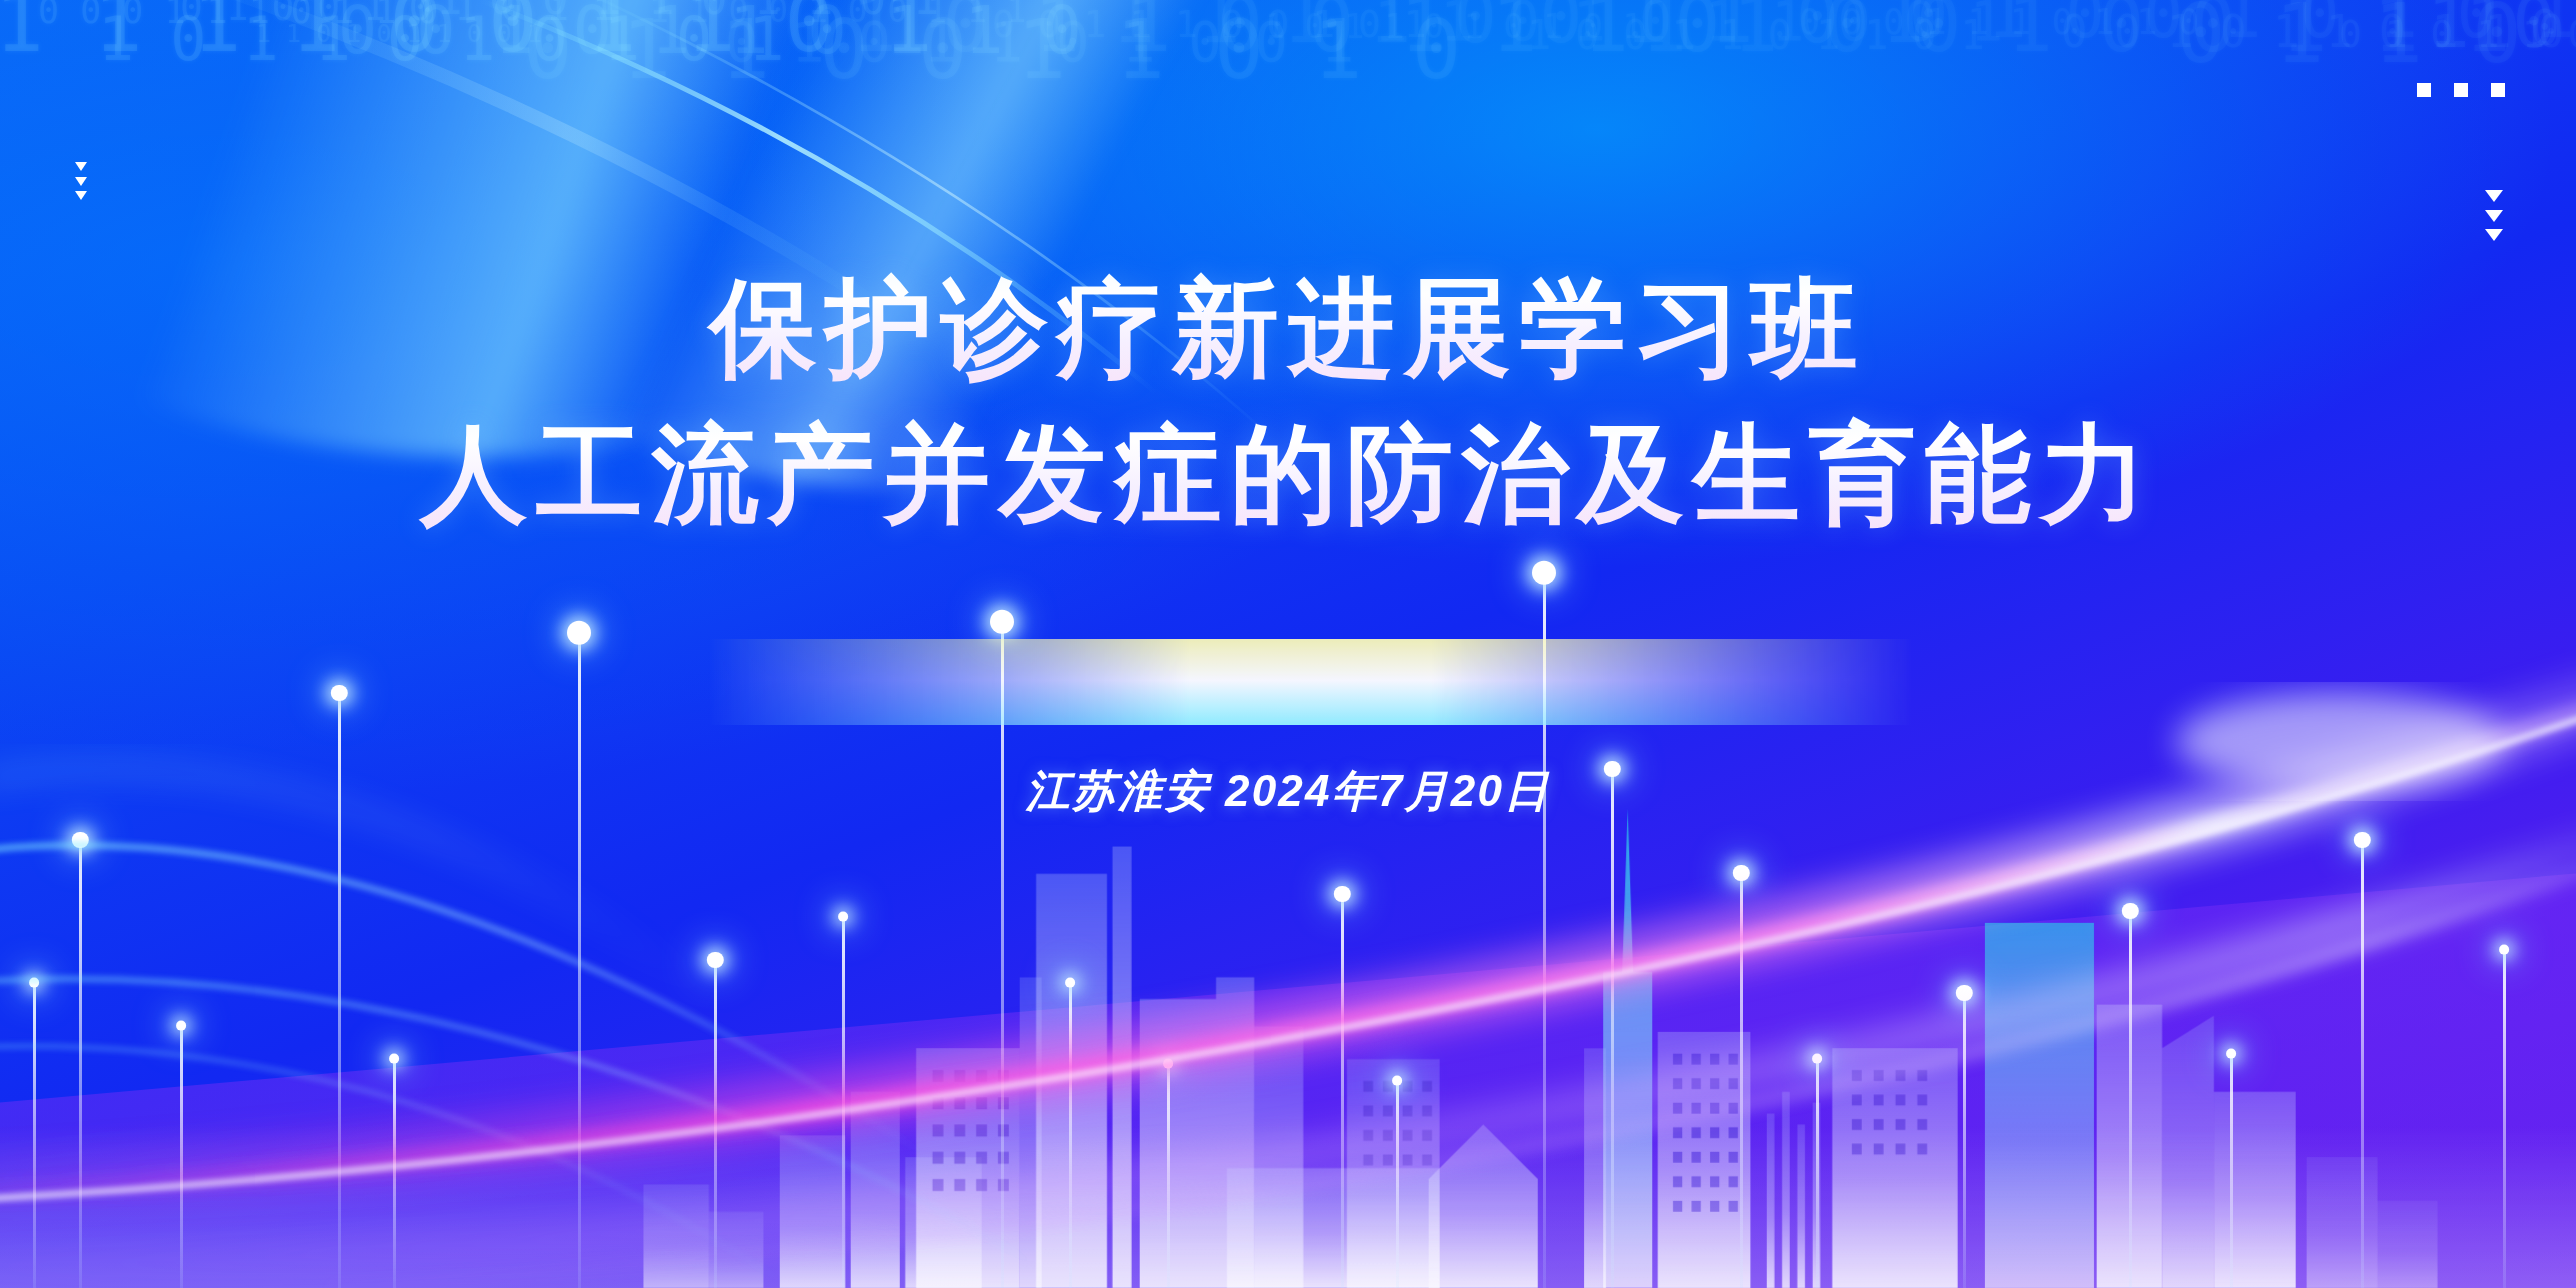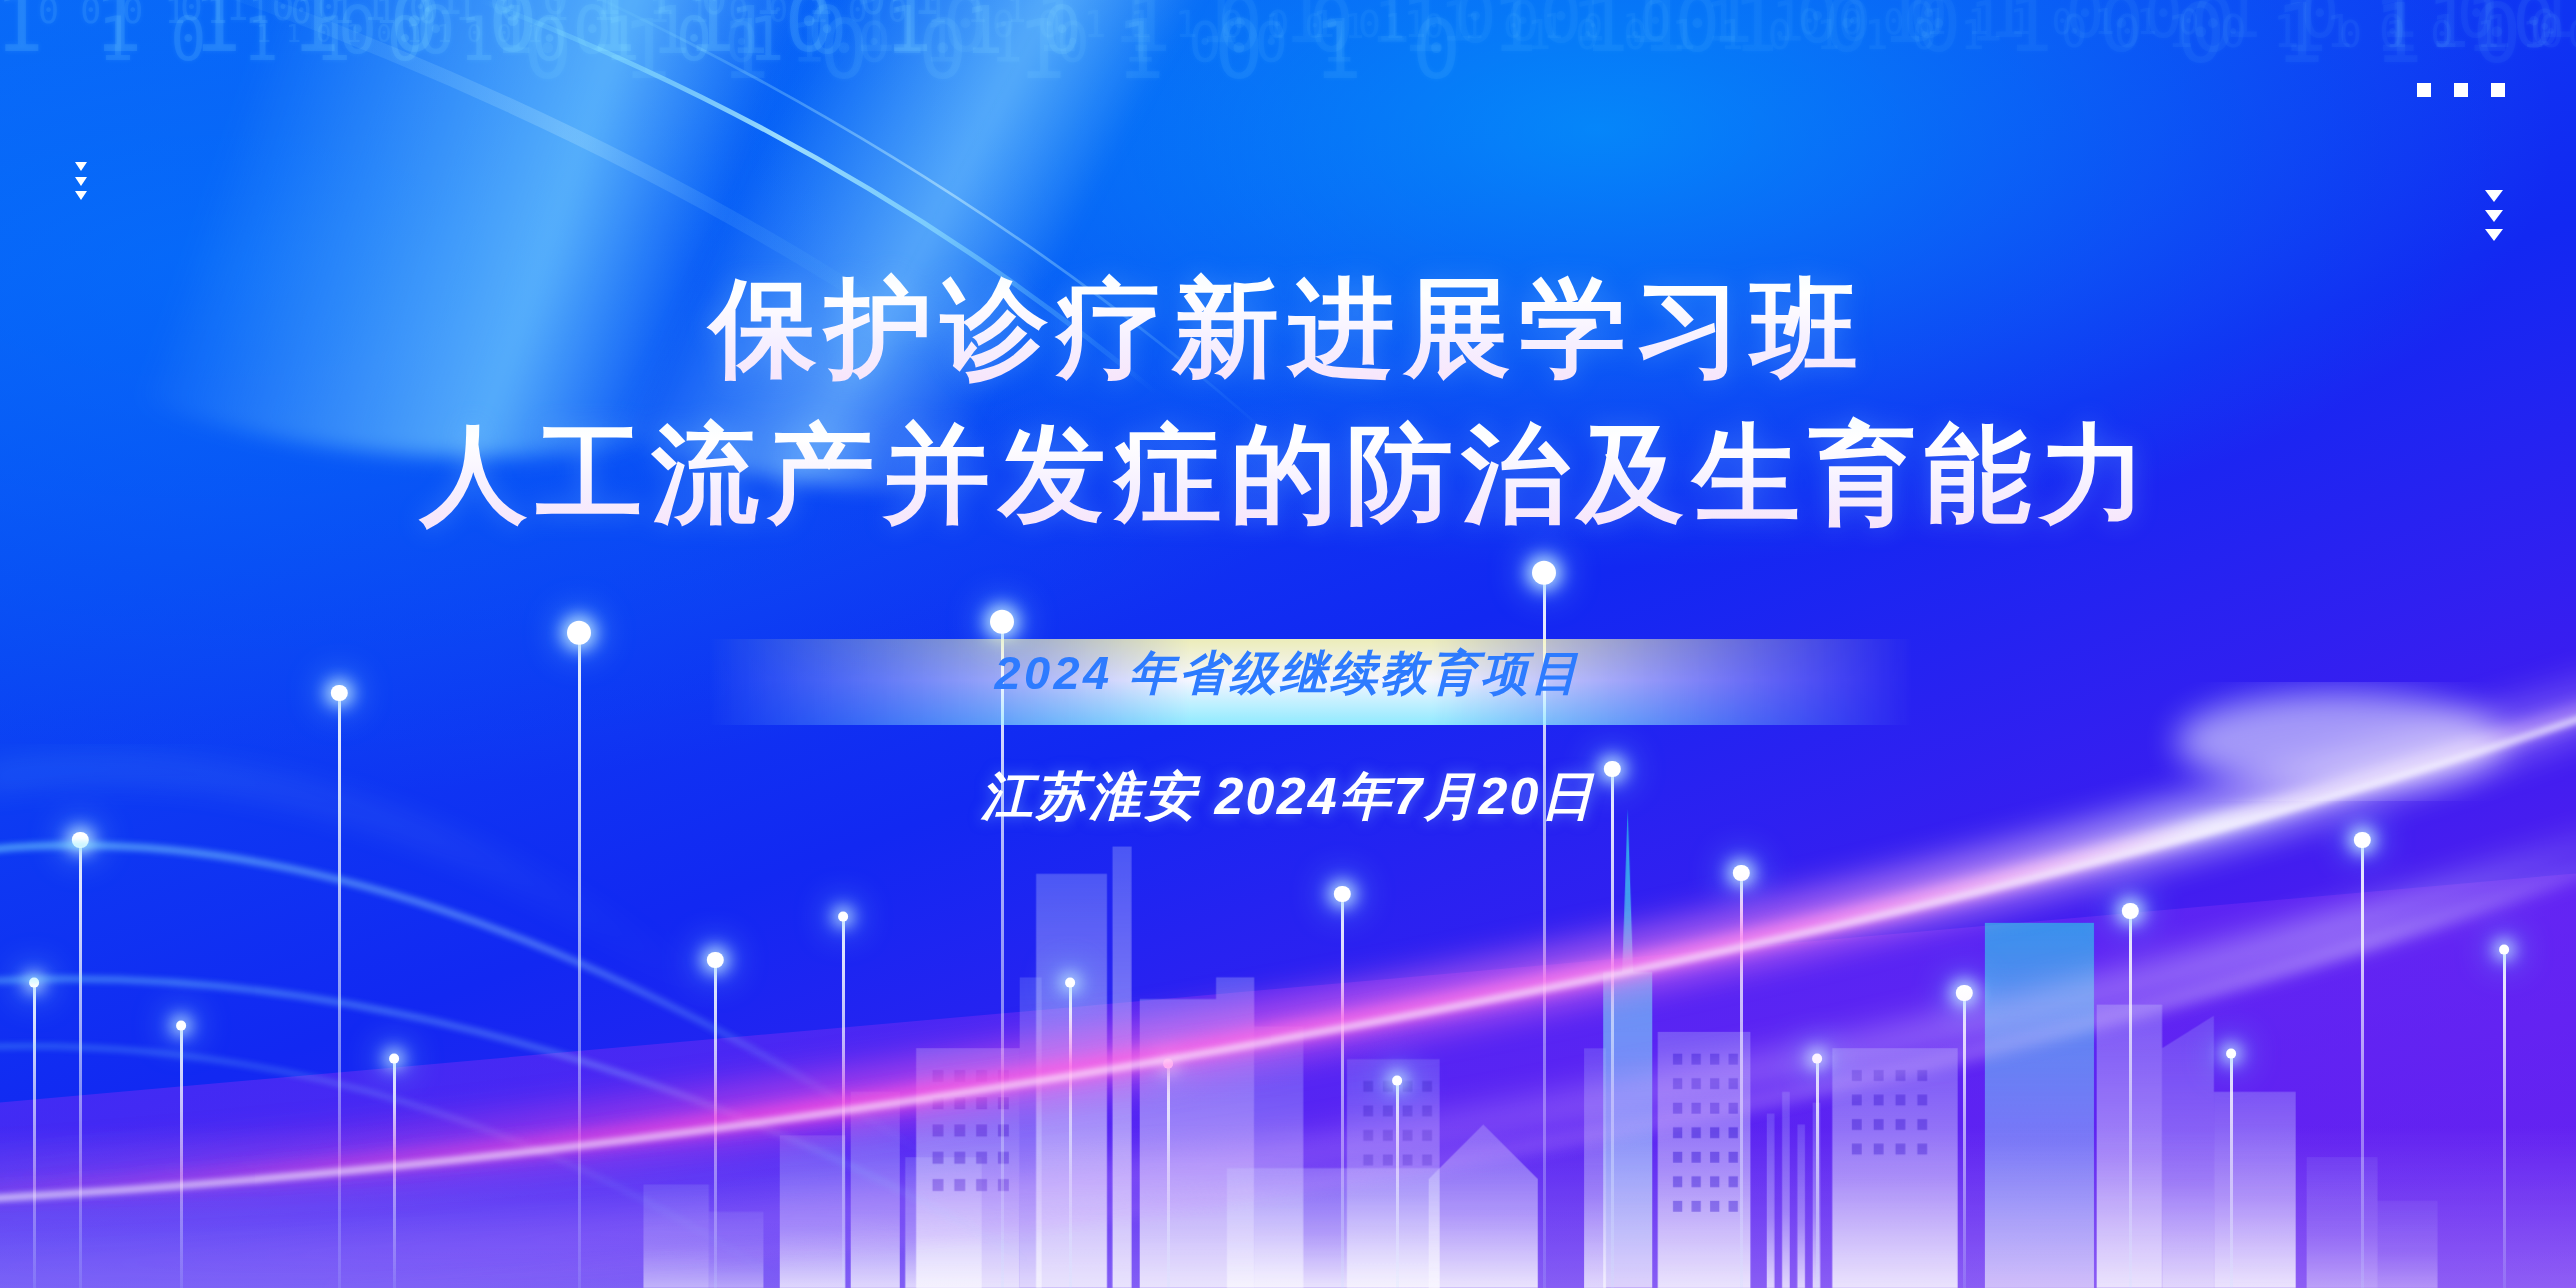--- a/index.html
+++ b/index.html
@@ -99,21 +99,21 @@
   .band-text{
     position:absolute;left:0;right:0;top:642px;text-align:center;
     font-size:47px;font-weight:700;font-style:italic;letter-spacing:3.3px;
     color:#2d7bff;
     white-space:nowrap;
   }
 
   
   .venue{
     position:absolute;left:0;right:0;top:762px;text-align:center;
-    font-size:52px;font-weight:700;font-style:italic;letter-spacing:2.2px;
+    font-size:44px;font-weight:700;font-style:italic;letter-spacing:2.2px;
     color:#ffffff;white-space:nowrap;
     text-shadow:0 0 14px rgba(140,200,255,.5);
   }
 </style>
 </head>
 <body>
 
 <div id="poster">
 
   <div class="layer">
@@ -421,18 +421,17 @@
     <div class="tri sm"></div>
     <div class="tri sm"></div>
   </div>
 
   <div class="title-wrap">
     <div class="title-line">保护诊疗新进展学习班</div>
     <div class="title-line">人工流产并发症的防治及生育能力</div>
   </div>
 
   <div class="band"></div>
-  <div class="band-text">2024 年省级继续教育项目</div>
 
   <div class="venue">江苏淮安   2024年7月20日</div>
 
 </div>
 
 
 </body></html>

